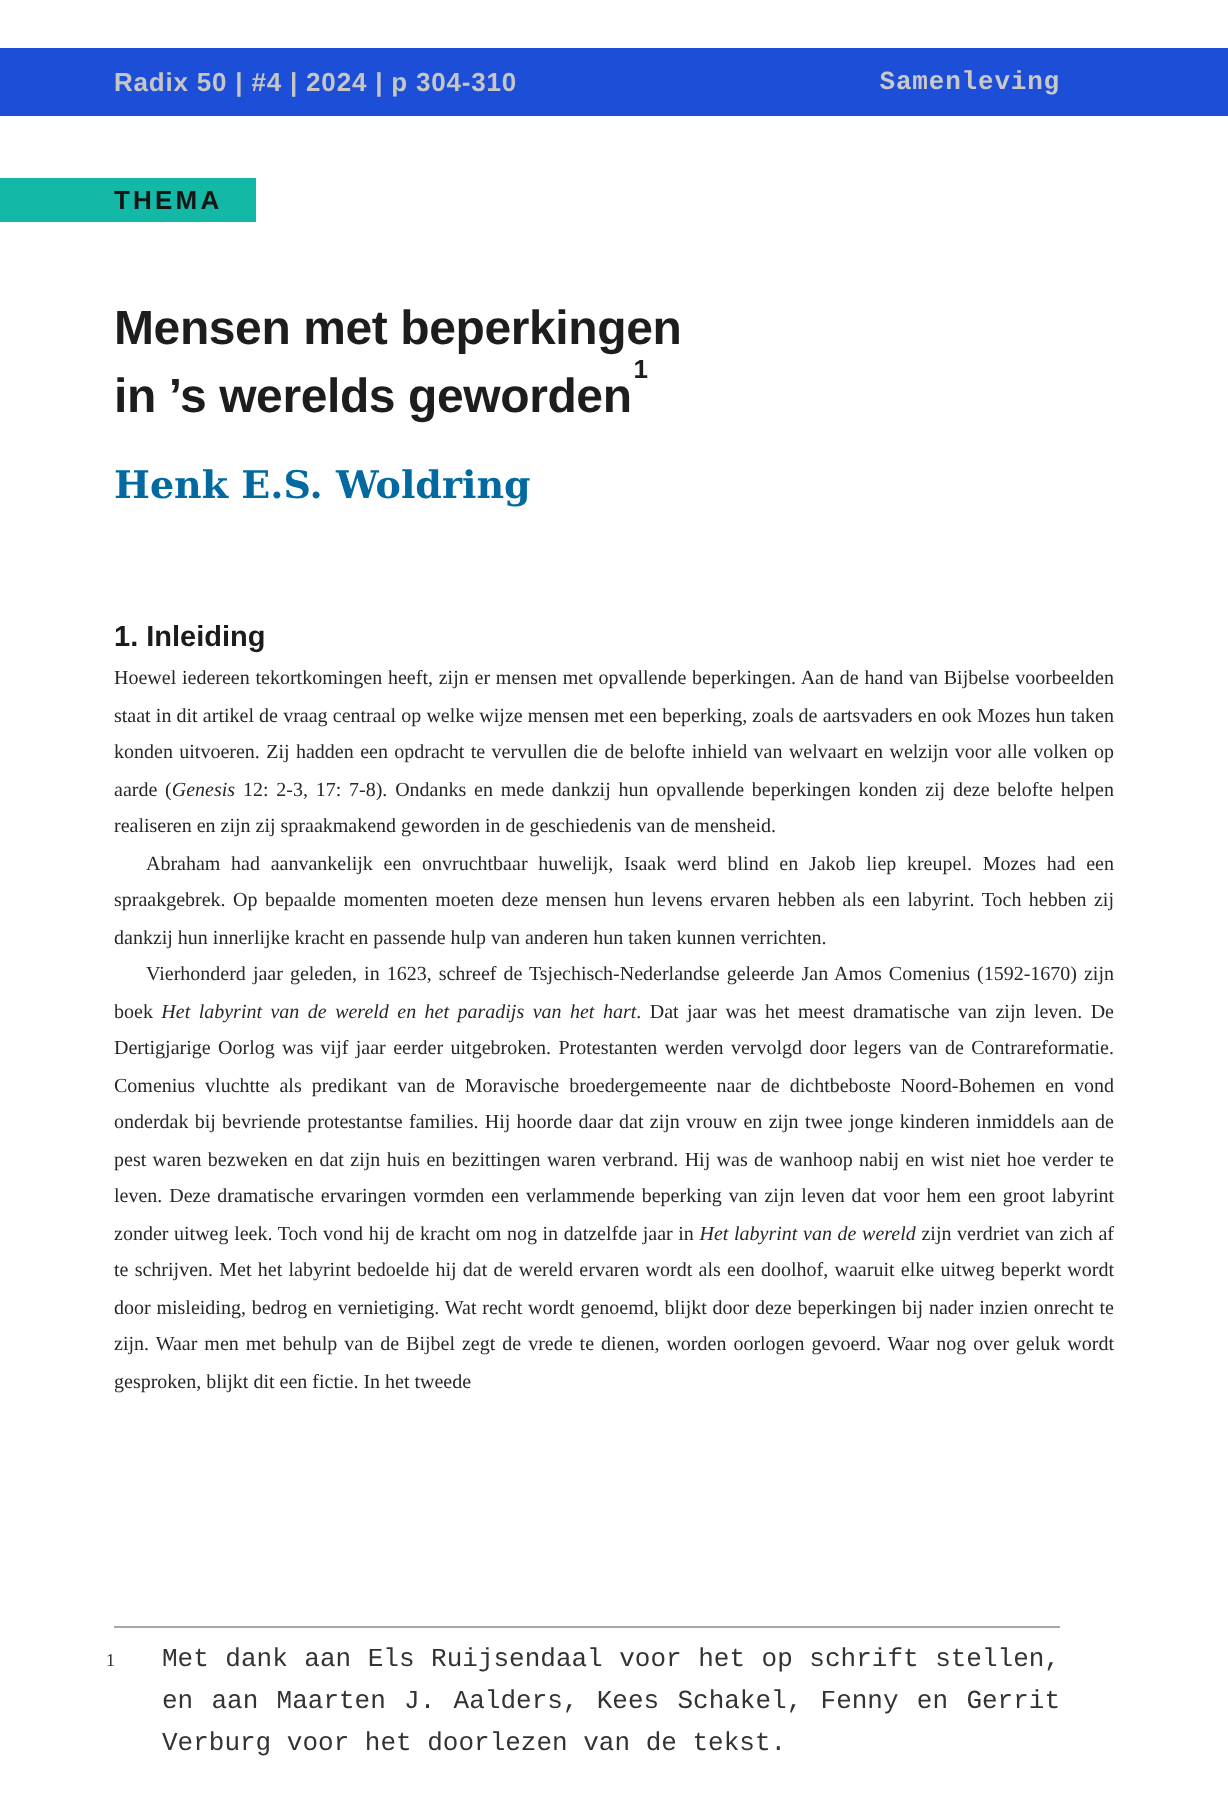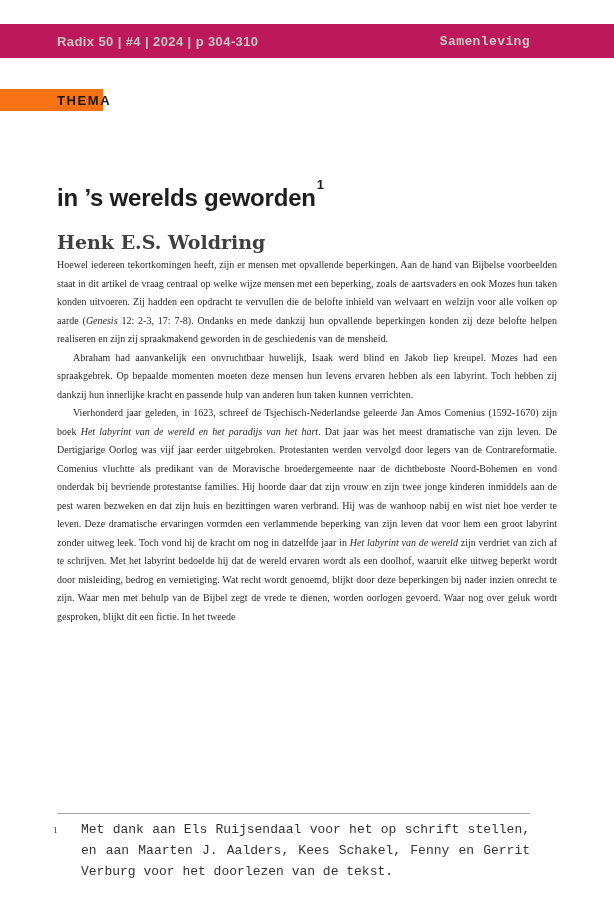--- a/index.html
+++ b/index.html
@@ -8,21 +8,21 @@
     background: #ffffff;
     position: relative;
     overflow: hidden;
     font-family: "Liberation Sans", sans-serif;
   }
 
   
   .header-bar {
     position: absolute; top: 24px; left: 0;
     width: 614px; height: 34px;
-    background: #be185d;
+    background: #1d4ed8;
     text-align: right;
   }
   .journal-info {
     position: absolute; left: 57px; top: 50%;
     transform: translateY(-50%);
     font-size: 13px; font-weight: bold;
     letter-spacing: 0.4px;
     color: #c6c6c6;
   }
   .section-label {
@@ -30,22 +30,22 @@
     transform: translateY(-50%);
     font-size: 13px; font-weight: bold;
     letter-spacing: 0.4px;
     color: #c9c9c9;
     font-family: Liberation Mono, monospace;
   }
 
   
   .thema-box {
     position: absolute; top: 89px; left: 0;
-    width: 103px; height: 22px;
-    background: #f97316;
+    width: 128px; height: 22px;
+    background: #14b8a6;
   }
   .thema-label {
     position: absolute; left: 57px; top: 50%;
     transform: translateY(-50%);
     font-size: 13px; font-weight: bold;
     letter-spacing: 1.6px;
     color: #161616;
     white-space: nowrap;
   }
 
@@ -64,21 +64,21 @@
   .article-title .fn-ref {
     font-size: 13px;
     position: relative; top: -8px;
     margin-left: 1px;
   }
   .author {
     margin: 19px 0 0 0;
     font-family: "DejaVu Serif", serif;
     font-weight: bold;
     font-size: 19px; line-height: 22px;
-    color: #404040;
+    color: #0369a1;
   }
   .section-heading {
     margin: 57px 0 0 0;
     font-size: 14.5px; line-height: 17px;
     font-weight: bold;
     color: #1b1b1b;
   }
   .body-text { margin-top: 3px; }
   .body-par {
     margin: 0;
@@ -119,24 +119,25 @@
 <div class="header-bar">
   <span class="journal-info">Radix 50 | #4 | 2024 | p 304-310</span>
   <span class="section-label">Samenleving</span>
 </div>
 
 <div class="thema-box">
   <span class="thema-label">THEMA</span>
 </div>
 
 <div class="article">
-  <h1 class="article-title"><br><span>in ’s werelds geworden</span><sup class="fn-ref">1</sup></h1>
+  <h1 class="article-title"><span>Mensen met beperkingen</span><br><span>in ’s werelds geworden</span><sup class="fn-ref">1</sup></h1>
 
   <p class="author">Henk E.S. Woldring</p>
 
+  <h2 class="section-heading">1. Inleiding</h2>
 
   <div class="body-text">
       <p class="body-par"><span>Hoewel iedereen tekortkomingen heeft, zijn er mensen met opvallende beperkingen. Aan de hand van Bijbelse voorbeelden staat in dit artikel de vraag centraal op welke wijze mensen met een beperking, zoals de aartsvaders en ook Mozes hun taken konden uitvoeren. Zij hadden een opdracht te vervullen die de belofte inhield van welvaart en welzijn voor alle volken op aarde (</span><em>Genesis</em><span> 12: 2-3, 17: 7-8). Ondanks en mede dankzij hun opvallende beperkingen konden zij deze belofte helpen realiseren en zijn zij spraakmakend geworden in de geschiedenis van de mensheid.</span></p>
       <p class="body-par indent"><span>Abraham had aanvankelijk een onvruchtbaar huwelijk, Isaak werd blind en Jakob liep kreupel. Mozes had een spraakgebrek. Op bepaalde momenten moeten deze mensen hun levens ervaren hebben als een labyrint. Toch hebben zij dankzij hun innerlijke kracht en passende hulp van anderen hun taken kunnen verrichten.</span></p>
       <p class="body-par indent"><span>Vierhonderd jaar geleden, in 1623, schreef de Tsjechisch-Nederlandse geleerde Jan Amos Comenius (1592-1670) zijn boek </span><em>Het labyrint van de wereld en het paradijs van het hart</em><span>. Dat jaar was het meest dramatische van zijn leven. De Dertigjarige Oorlog was vijf jaar eerder uitgebroken. Protestanten werden vervolgd door legers van de Contrareformatie. Comenius vluchtte als predikant van de Moravische broedergemeente naar de dichtbeboste Noord-Bohemen en vond onderdak bij bevriende protestantse families. Hij hoorde daar dat zijn vrouw en zijn twee jonge kinderen inmiddels aan de pest waren bezweken en dat zijn huis en bezittingen waren verbrand. Hij was de wanhoop nabij en wist niet hoe verder te leven. Deze dramatische ervaringen vormden een verlammende beperking van zijn leven dat voor hem een groot labyrint zonder uitweg leek. Toch vond hij de kracht om nog in datzelfde jaar in </span><em>Het labyrint van de wereld</em><span> zijn verdriet van zich af te schrijven. Met het labyrint bedoelde hij dat de wereld ervaren wordt als een doolhof, waaruit elke uitweg beperkt wordt door misleiding, bedrog en vernietiging. Wat recht wordt genoemd, blijkt door deze beperkingen bij nader inzien onrecht te zijn. Waar men met behulp van de Bijbel zegt de vrede te dienen, worden oorlogen gevoerd. Waar nog over geluk wordt gesproken, blijkt dit een fictie. In het tweede</span></p>
     </div>
 </div>
 
 <div class="footnote-rule"></div>
 

